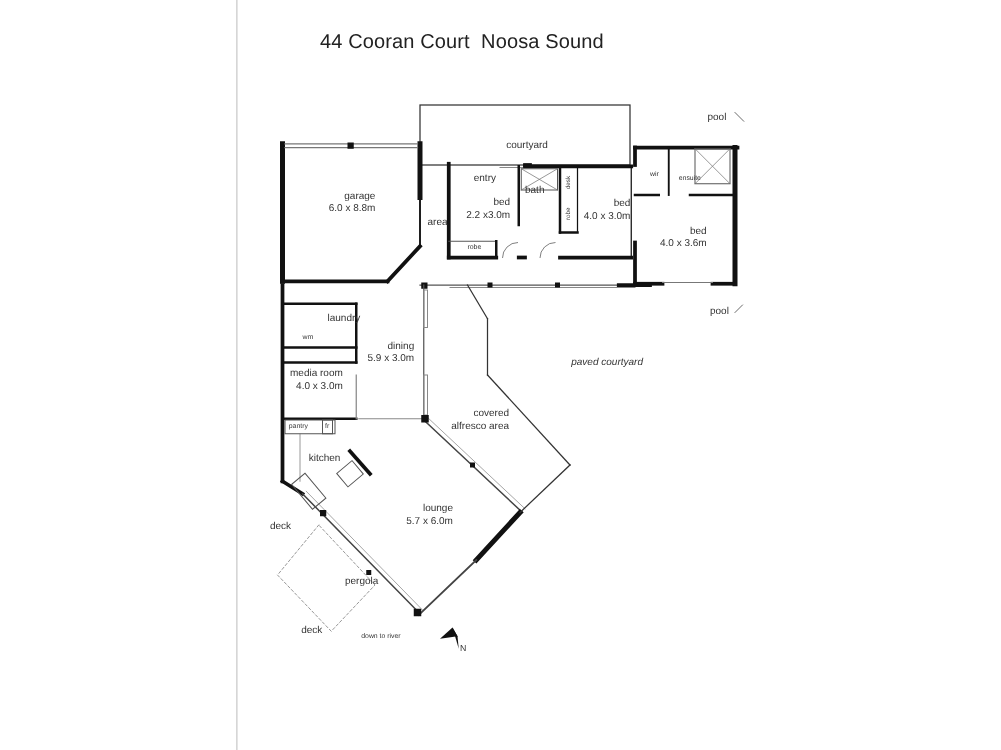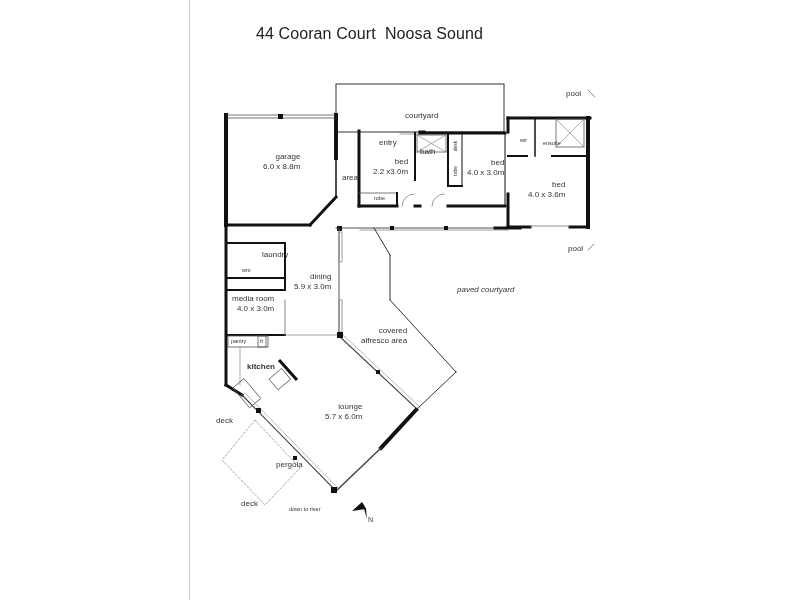--- a/index.html
+++ b/index.html
@@ -166,21 +166,21 @@
 </div>
 
 <div class="lbl" style="left:232px;top:294px;">
   <div>media room</div>
   <div>4.0 x 3.0m</div>
 </div>
 
 <div class="lbl sm" style="left:231px;top:338px;">pantry</div>
 <div class="lbl sm" style="left:260px;top:338px;">fr</div>
 
-<div class="lbl" style="left:247px;top:362px;font-weight:bold;">kitchen</div>
+<div class="lbl" style="left:247px;top:362px;">kitchen</div>
 
 <div class="lbl" style="left:306px;top:402px;margin-left:19px;">
   <div>lounge</div>
   <div>5.7 x 6.0m</div>
 </div>
 
 <div class="lbl" style="left:361px;top:326px;">
   <div>covered</div>
   <div>alfresco area</div>
 </div>

